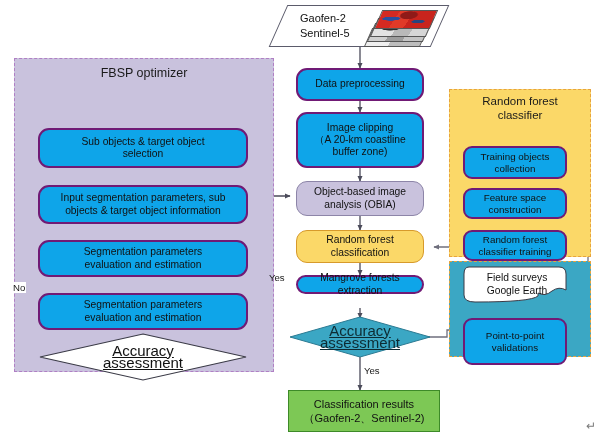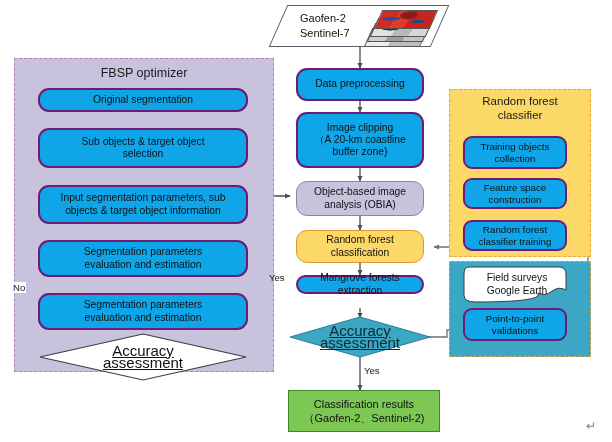--- a/index.html
+++ b/index.html
@@ -80,21 +80,21 @@
     background: #fbd868;
     border: 1.5px solid #d79a2b;
   }
   .node.result {
     background: #7dc855;
     border: 1.5px solid #3d8a28;
     border-radius: 0;
     font-size: 11px;
     line-height: 14px;
   }
-  .node.small { font-size: 9.8px; line-height: 11.4px; }
+  .node.small { font-size: 9.8px; line-height: 11.4px; margin-top: 10px; }
 
   
   .parallelogram {
     position: absolute;
     box-sizing: border-box;
     background: #ffffff;
     border: 1px solid #5b5b6b;
     transform: skewX(-24deg);
   }
   .para-labels {
@@ -236,21 +236,20 @@
     <g stroke="#2b4a5a" stroke-width="1.3" fill="none">
 
       <path d="M 520 296 L 520 308" marker-end="url(#arrd)"></path>
     </g>
   </svg>
 
   <div class="panel panel-fbsp" style="left:14px; top:58px; width:260px; height:314px;">
   </div>
   <div class="panel-title" style="left:14px; top:66px; width:260px;">FBSP optimizer</div>
 
-  <div class="node rounded-lg" style="left:38px; top:88px; width:210px; height:24px; white-space:pre-line;">Original segmentation</div>
 
   <div class="node rounded-lg" style="left:38px; top:128px; width:210px; height:40px; white-space:pre-line;">Sub objects &amp; target object
 selection</div>
 
   <div class="node rounded-lg" style="left:38px; top:185px; width:210px; height:39px; white-space:pre-line;">Input segmentation parameters, sub
 objects &amp; target object information</div>
 
   <div class="node rounded-lg" style="left:38px; top:240px; width:210px; height:37px; white-space:pre-line;">Segmentation parameters
 evaluation and estimation</div>
 
@@ -262,21 +261,21 @@
       <polygon points="105,1 208,24 105,47 2,24" fill="#ffffff" stroke="#3a3a46" stroke-width="1.2"></polygon>
     </svg>
     <div class="diamond-label" style="white-space:pre-line;">Accuracy
 assessment</div>
   </div>
 
   <div class="edge-label boxed" style="left:12px; top:282px;">No</div>
   <div class="edge-label" style="left:269px; top:272px;">Yes</div>
 
   <div class="parallelogram" style="left:278px; top:5px; width:162px; height:42px;"></div>
-  <div class="para-labels" style="left:300px; top:11px; width:72px;"><span>Gaofen-2</span><br><span>Sentinel-7</span></div>
+  <div class="para-labels" style="left:300px; top:11px; width:72px;"><span>Gaofen-2</span><br><span>Sentinel-5</span></div>
   <div class="raster-stack" style="left:372px; top:8px; width:62px; height:38px;">
     <div class="raster r4" style="left:-4px; top:20px;"></div>
     <div class="raster r3" style="left:-1px; top:15px;"></div>
     <div class="raster r2" style="left:2px; top:10px;"></div>
     <div class="raster r1" style="left:6px; top:2px;"></div>
   </div>
 
   <div class="node rounded-lg" style="left:296px; top:68px; width:128px; height:33px; white-space:pre-line;">Data preprocessing</div>
 
   <div class="node rounded-lg" style="left:296px; top:112px; width:128px; height:56px; white-space:pre-line;">Image clipping
@@ -323,18 +322,18 @@
     <svg width="108" height="37" style="position:absolute;left:0;top:0;">
       <path d="M 6 1 L 96 1 Q 103 1 103 8 L 103 24
                Q 96 20 89 25 Q 82 31 75 27 L 75 30
                Q 68 36 12 36 Q 1 36 1 29 L 1 8
                Q 1 1 6 1 Z" fill="#ffffff" stroke="#3a3a46" stroke-width="1"></path>
     </svg>
     <div class="doc-label" style="white-space:pre-line; padding-bottom:3px;">Field surveys
 Google Earth</div>
   </div>
 
-  <div class="node small" style="left:463px; top:308px; width:104px; height:33px; white-space:pre-line;">Point-to-point
+  <div class="node small" style="left:463px; top:308px; width:104px; height:47px; white-space:pre-line;">Point-to-point
 validations</div>
 
   <div class="pilcrow" style="left:586px; top:419px;">↵</div>
 
 </div>
 
 </body></html>

